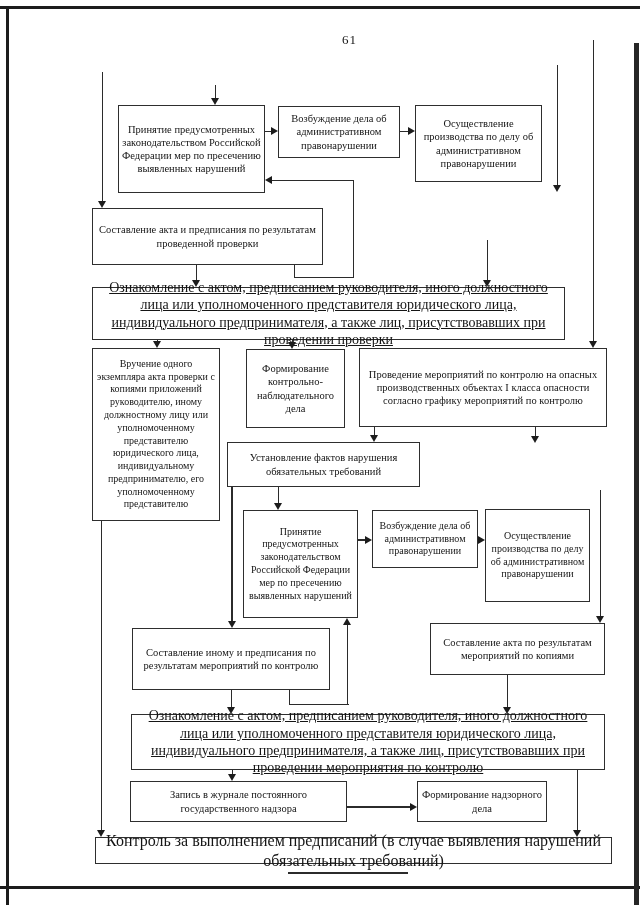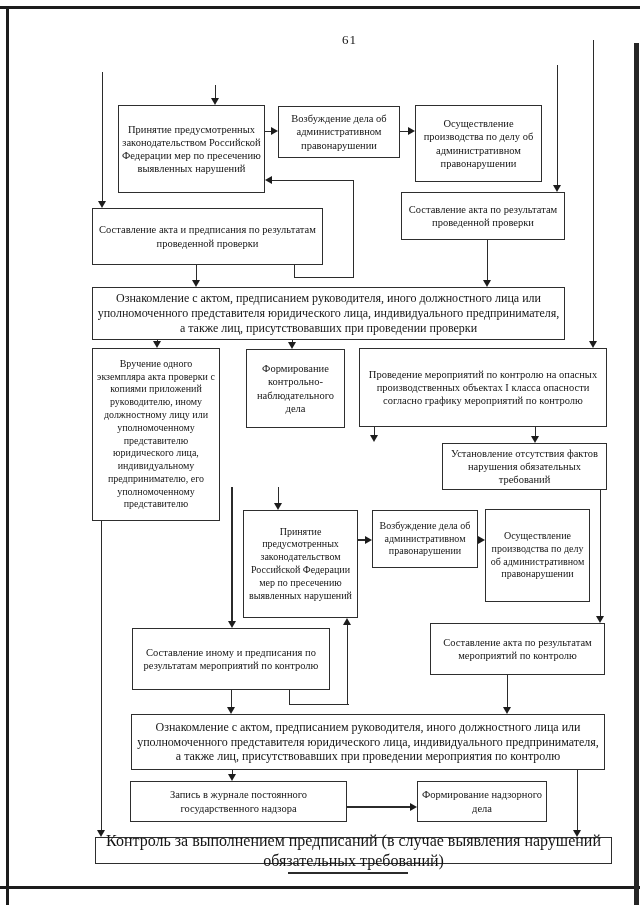--- a/index.html
+++ b/index.html
@@ -12,21 +12,21 @@
         font-size:10.5px;line-height:1.24;padding:2px 3px;}
   .vline{position:absolute;width:1.5px;background:#2b2b2b;}
   .hline{position:absolute;height:1.5px;background:#2b2b2b;}
   .ah{position:absolute;width:0;height:0;}
   .ah.down{border-left:4px solid transparent;border-right:4px solid transparent;border-top:7px solid #1c1c1c;}
   .ah.up{border-left:4px solid transparent;border-right:4px solid transparent;border-bottom:7px solid #1c1c1c;}
   .ah.right{border-top:4px solid transparent;border-bottom:4px solid transparent;border-left:7px solid #1c1c1c;}
   .ah.left{border-top:4px solid transparent;border-bottom:4px solid transparent;border-right:7px solid #1c1c1c;}
   .footline{position:absolute;background:#2b2b2b;}
   .f10{font-size:10px;line-height:1.28;}
-  .f105{font-size:12px;}
+  .f105{font-size:14px;text-decoration:underline;}
   .f11{font-size:16px;}
 </style>
 </head>
 <body>
 
 <div id="page">
 
   <div class="frame" style="left:0;top:6px;width:640px;height:2.5px;"></div>
   <div class="frame" style="left:6px;top:6px;width:2.5px;height:899px;"></div>
   <div class="frame" style="left:0;top:886px;width:640px;height:3px;"></div>
@@ -40,57 +40,54 @@
   <div class="node" style="left:278px;top:106px;width:122px;height:52px;">
       <span>Возбуждение дела об административном правонарушении</span>
     </div>
   <div class="node" style="left:415px;top:105px;width:127px;height:77px;">
       <span>Осуществление производства по делу об административном правонарушении</span>
     </div>
 
   <div class="node" style="left:92px;top:208px;width:231px;height:57px;">
       <span>Составление акта и предписания по результатам проведенной проверки</span>
     </div>
-  <div class="node" style="left:401px;top:192px;width:164px;height:48px;">
-      <span>Составление акта по результатам проведенной проверки</span>
-    </div>
 
   <div class="node f105" style="left:92px;top:287px;width:473px;height:53px;">
       <span>Ознакомление с актом, предписанием руководителя, иного должностного лица или уполномоченного представителя юридического лица, индивидуального предпринимателя, а также лиц, присутствовавших при проведении проверки</span>
     </div>
 
   <div class="node f10" style="left:92px;top:348px;width:128px;height:173px;">
       <span>Вручение одного экземпляра акта проверки с копиями приложений руководителю, иному должностному лицу или уполномоченному представителю юридического лица, индивидуальному предпринимателю, его уполномоченному представителю</span>
     </div>
   <div class="node" style="left:246px;top:349px;width:99px;height:79px;">
       <span>Формирование контрольно-наблюдательного дела</span>
     </div>
   <div class="node" style="left:359px;top:348px;width:248px;height:79px;">
       <span>Проведение мероприятий по контролю на опасных производственных объектах I класса опасности согласно графику мероприятий по контролю</span>
     </div>
 
-  <div class="node" style="left:442px;top:443px;width:165px;height:47px;">
-      <span>Установление отсутствия фактов нарушения обязательных требований</span>
+  <div class="node" style="left:227px;top:442px;width:193px;height:45px;">
+      <span>Установление фактов нарушения обязательных требований</span>
     </div>
 
   <div class="node f10" style="left:243px;top:510px;width:115px;height:108px;">
       <span>Принятие предусмотренных законодательством Российской Федерации мер по пресечению выявленных нарушений</span>
     </div>
   <div class="node f10" style="left:372px;top:510px;width:106px;height:58px;">
       <span>Возбуждение дела об административном правонарушении</span>
     </div>
   <div class="node f10" style="left:485px;top:509px;width:105px;height:93px;">
       <span>Осуществление производства по делу об административном правонарушении</span>
     </div>
 
   <div class="node" style="left:132px;top:628px;width:198px;height:62px;">
       <span>Составление иному и предписания по результатам мероприятий по контролю</span>
     </div>
   <div class="node" style="left:430px;top:623px;width:175px;height:52px;">
-      <span>Составление акта по результатам мероприятий по контролю</span>
+      <span>Составление акта по результатам мероприятий по копиями</span>
     </div>
 
   <div class="node f105" style="left:131px;top:714px;width:474px;height:56px;">
       <span>Ознакомление с актом, предписанием руководителя, иного должностного лица или уполномоченного представителя юридического лица, индивидуального предпринимателя, а также лиц, присутствовавших при проведении мероприятия по контролю</span>
     </div>
 
   <div class="node" style="left:130px;top:781px;width:217px;height:41px;">
       <span>Запись в журнале постоянного государственного надзора</span>
     </div>
   <div class="node" style="left:417px;top:781px;width:130px;height:41px;">

